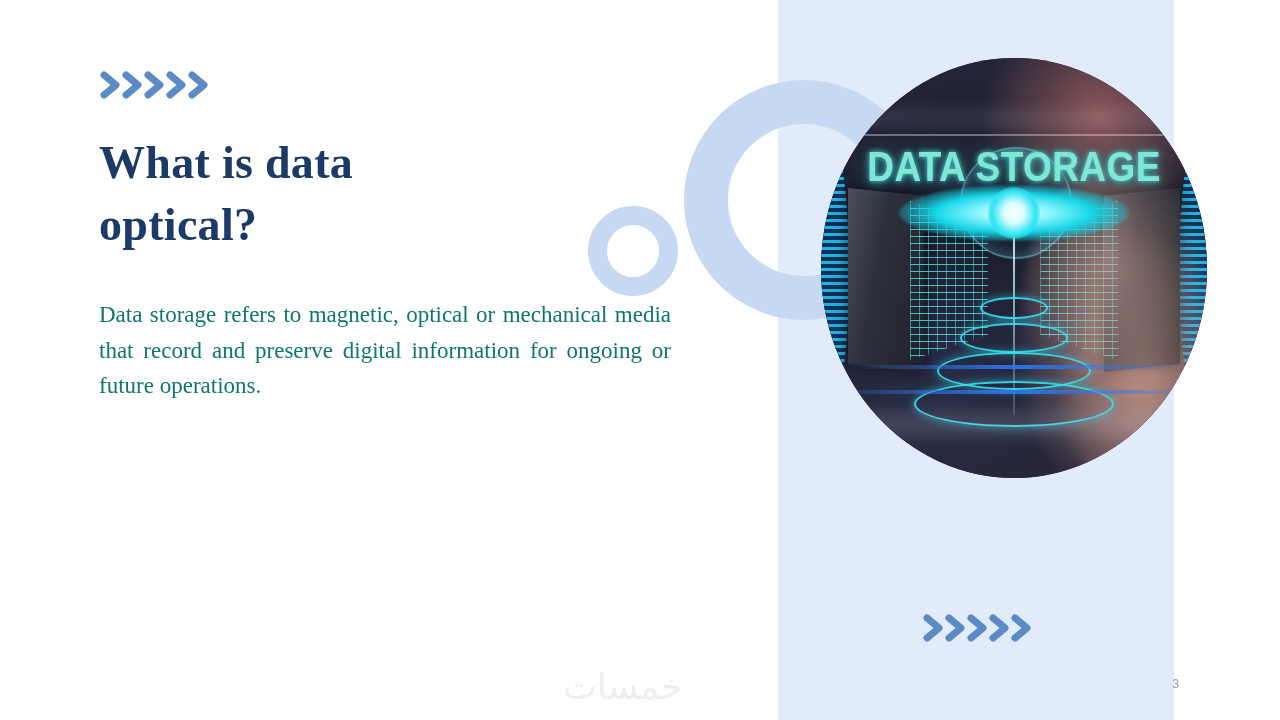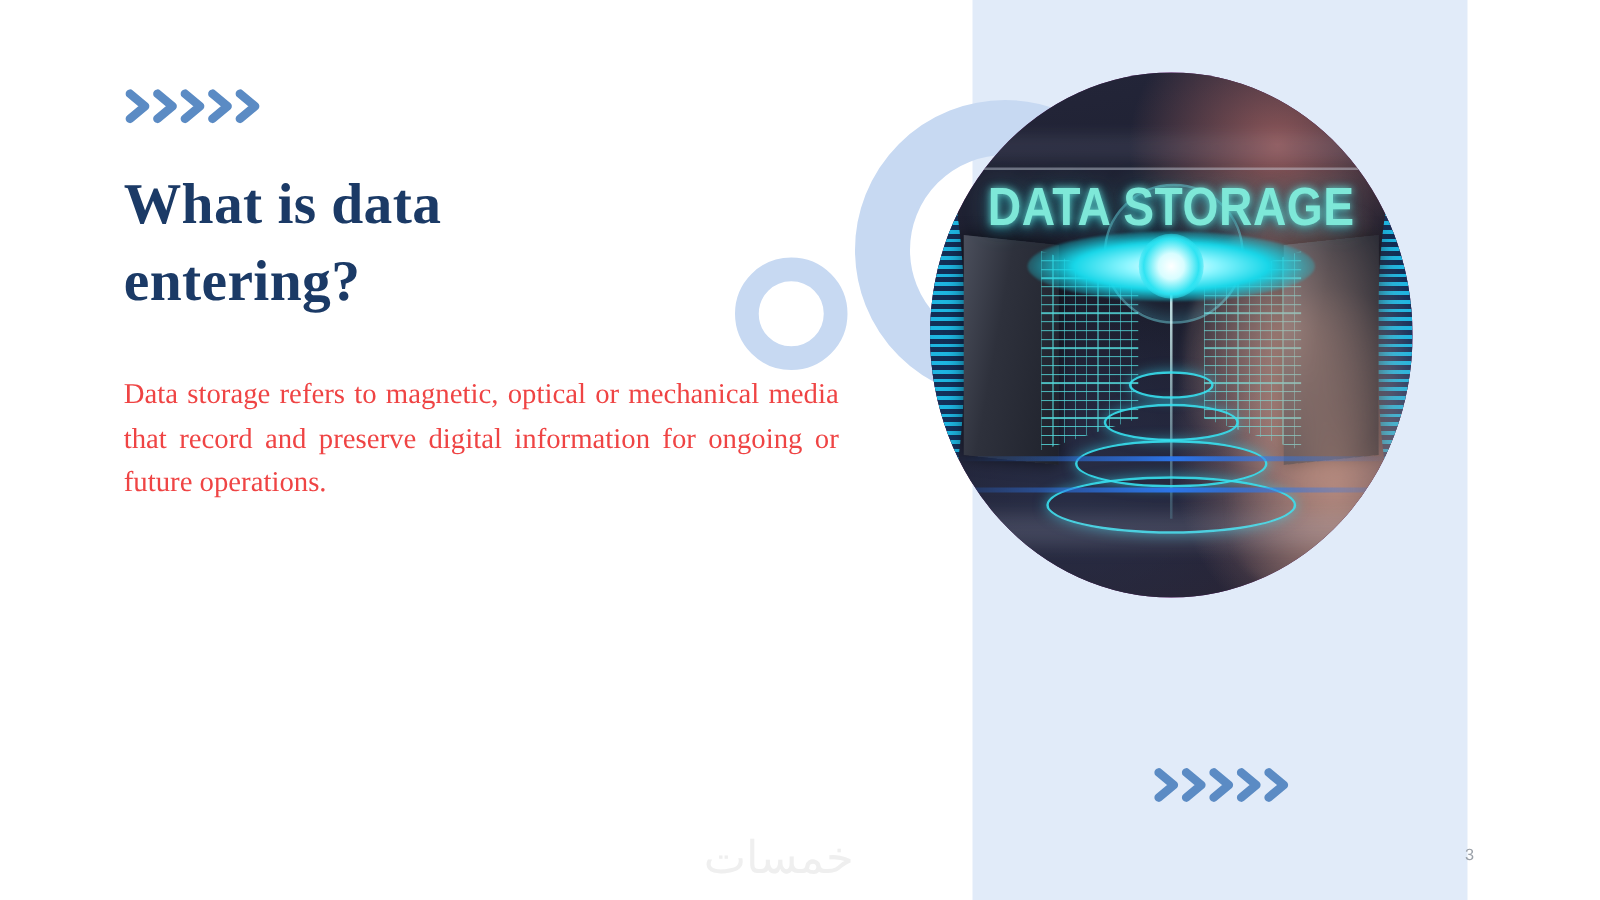--- a/index.html
+++ b/index.html
@@ -87,31 +87,31 @@
 
   
   .body-copy {
     position: absolute;
     left: 99px;
     top: 297px;
     width: 572px;
     font-family: "Liberation Serif", "DejaVu Serif", serif;
     font-size: 23px;
     line-height: 35.5px;
-    color: #ef4444;
+    color: #0f766e;
     text-align: justify;
   }
   .body-copy p {
     margin: 0;
   }
 
   
   .photo-circle {
     position: absolute;
-    left: 744px;
+    left: 821px;
     top: 58px;
     width: 386px;
     height: 420px;
     border-radius: 50%;
     overflow: hidden;
     background: #701a75;
   }
   .photo-inner {
     position: absolute;
     inset: 0;
@@ -316,21 +316,21 @@
         <polyline points="27,7 39,17 27,27"></polyline>
         <polyline points="49,7 61,17 49,27"></polyline>
         <polyline points="71,7 83,17 71,27"></polyline>
         <polyline points="93,7 105,17 93,27"></polyline>
       </g>
     </svg>
   </div>
 
   <div class="title">
     <div>What is data</div>
-    <div>entering?</div>
+    <div>optical?</div>
   </div>
 
   <div class="body-copy">
     <p>Data storage refers to magnetic, optical or mechanical media that record and preserve digital information for ongoing or future operations.</p>
   </div>
 
   <div class="photo-circle">
     <div class="photo-inner"></div>
 
     <div class="band band-top2"></div>

